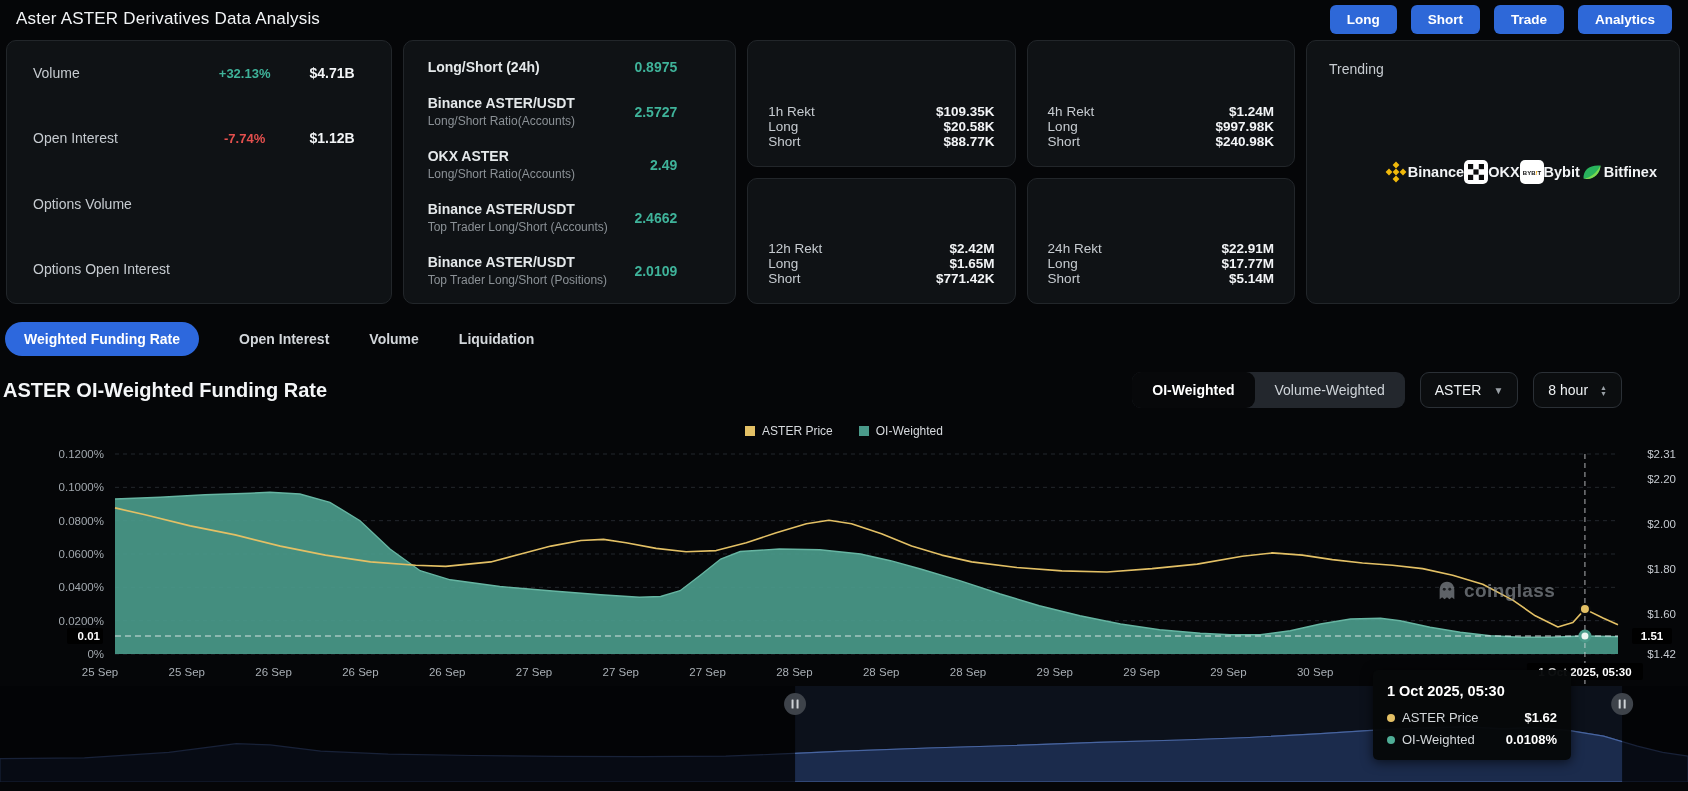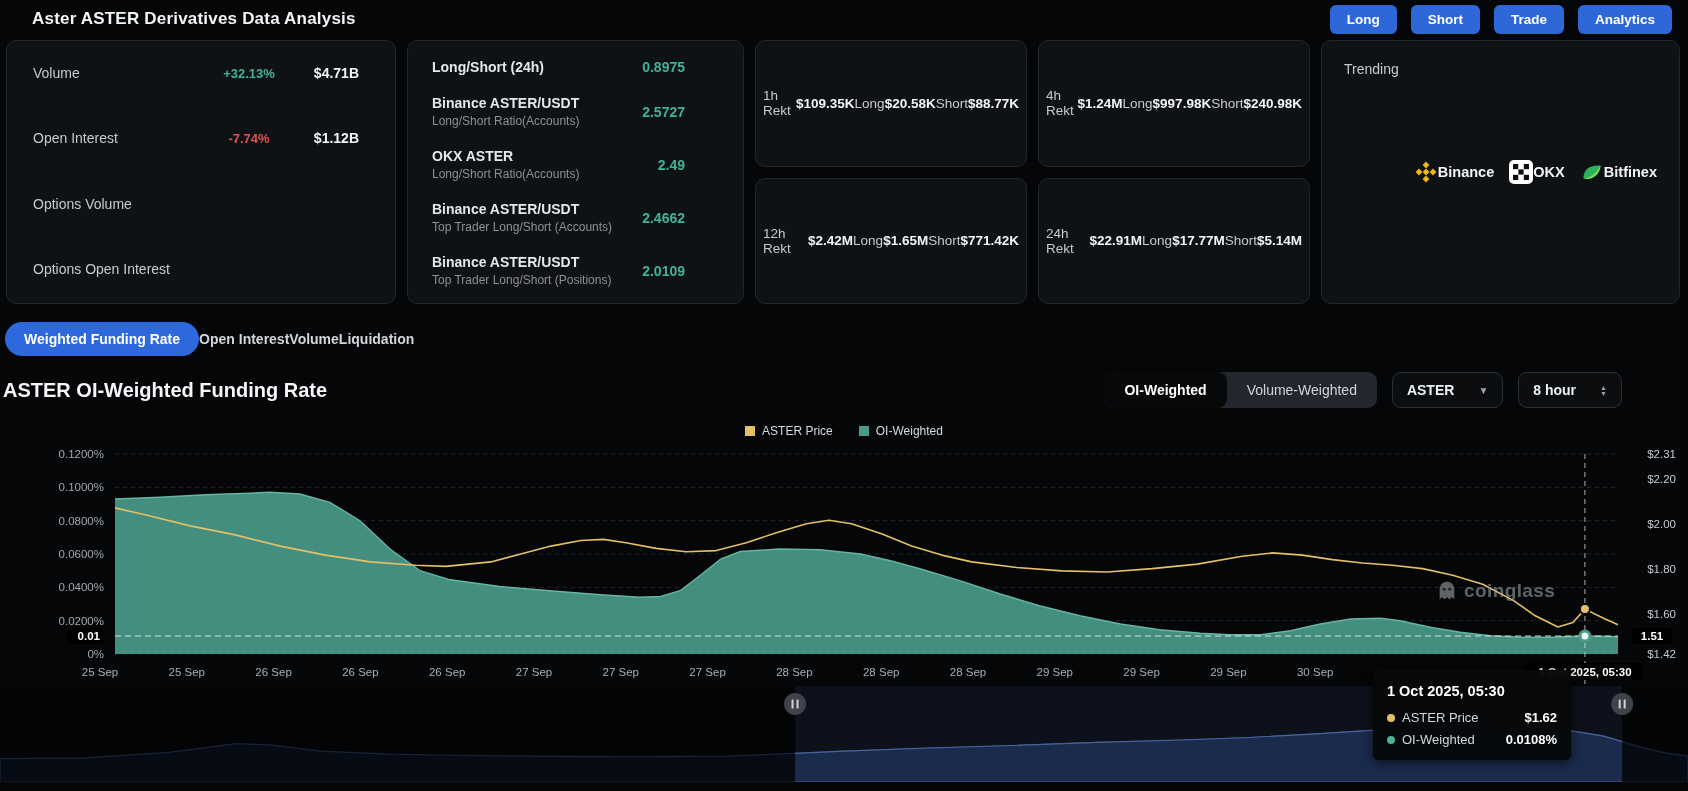--- a/index.html
+++ b/index.html
@@ -3,63 +3,63 @@
 <meta charset="utf-8">
 <style>
   *{box-sizing:border-box}
   html,body{margin:0;padding:0}
   body{width:1688px;height:791px;overflow:hidden;background:#050608;color:#e9ecee;
        font-family:"Liberation Sans","DejaVu Sans",sans-serif}
   svg text{font-family:"Liberation Sans","DejaVu Sans",sans-serif}
 
   
   .hdr{display:flex;align-items:center;justify-content:space-between;padding:5px 16px 3px 16px;height:36px}
-  .hdr h1{font-size:17px;font-weight:700;margin:16px;letter-spacing:.2px;color:#f2f4f6}
+  .hdr h1{font-size:17px;font-weight:400;margin:0;letter-spacing:.2px;color:#f2f4f6}
   .acts{display:flex;gap:14px}
   .btn-blue{background:#2e68d8;color:#fff;font-weight:700;font-size:13.5px;border:none;
             border-radius:6px;padding:7px 17px;cursor:pointer;font-family:inherit}
 
   
   .cards{display:flex;gap:11px;padding:4px 8px 0 6px;height:268px}
   .card{background:#0f1215;border:1px solid #22262a;border-radius:10px}
   .c1{width:390px;padding:24px 36px 26px 26px;display:flex;flex-direction:column;justify-content:space-between}
   .row1{display:flex;align-items:center;font-size:14px}
   .row1 .lbl{flex:1;color:#c6cbd0}
   .chg{width:80px;text-align:center;font-weight:600;font-size:13px}
   .up{color:#3fb39a}.down{color:#e4504e}
   .wval{width:70px;text-align:right;font-weight:700;color:#f2f4f6}
   .c2{width:337px;padding:18px 58px 16px 24px;display:flex;flex-direction:column;justify-content:space-between}
   .row2{display:flex;align-items:center}
   .row2 .tt{flex:1}
   .row2 .t{font-size:14px;font-weight:600;color:#e4e8ea}
   .row2 .s{font-size:12px;color:#8b9196;margin-top:3px}
   .gv{color:#3fb39a;font-weight:700;font-size:14px}
   .rektcol{display:flex;flex-direction:column;gap:11px;width:272px}
-  .rekt{flex:1;padding:17px 7px;display:flex;flex-direction:row;justify-content:center}
+  .rekt{flex:1;padding:17px 20px;display:flex;flex-direction:column;justify-content:flex-end}
   .rrow{display:flex;justify-content:space-between;align-items:center;font-size:13.5px;color:#c6cbd0}
   .rw{font-weight:700;color:#f2f4f6}
   .trend{flex:1;padding:20px 22px;display:flex;flex-direction:row;justify-content:space-between}
   .trendtitle{font-size:14px;color:#c6cbd0}
   .titem{display:flex;align-items:center;gap:0;font-weight:700;font-size:14.5px;color:#f2f4f6;cursor:pointer}
   .xic{width:24px;height:24px;display:inline-flex;align-items:center;justify-content:center}
 
   
-  .tabs{display:flex;align-items:center;padding:18px 6px 0 5px;font-size:14px;font-weight:600;color:#d2d6da}
+  .tabs{display:flex;align-items:center;gap:40px;padding:18px 6px 0 5px;font-size:14px;font-weight:600;color:#d2d6da}
   .tab{cursor:pointer}
   .tab.on{background:#2d68dd;color:#fff;padding:9px 19px;border-radius:19px}
 
   
   .sechdr{display:flex;align-items:center;justify-content:space-between;padding:16px 66px 0 3px}
   .sechdr h2{font-size:20px;margin:0;font-weight:700;color:#f4f6f8}
   .ctrls{display:flex;gap:15px;align-items:center}
   .seg{display:flex;background:#23272d;border-radius:9px;cursor:pointer}
   .sg{padding:10px 20px;font-size:14px;color:#cfd4d9;border-radius:9px}
   .sg.on{background:#07080a;color:#fff;font-weight:600}
-  .sel{display:flex;align-items:center;gap:24px;background:#0b0d0f;border:1px solid #2b3036;
-       border-radius:9px;padding:9px 14px;font-size:14px;font-weight:700;color:#eef1f3;cursor:pointer}
+  .sel{display:flex;align-items:center;gap:12px;background:#0b0d0f;border:1px solid #2b3036;
+       border-radius:9px;padding:9px 14px;font-size:14px;font-weight:400;color:#eef1f3;cursor:pointer}
   .caret{color:#9aa0a6;font-size:10px}
   .updown{display:flex;flex-direction:column;line-height:5px;font-size:7px;color:#9aa0a6;gap:1px}
 
   
   .chartwrap{position:relative;margin-top:12px}
   .legend{display:flex;justify-content:center;align-items:center;gap:26px;height:22px;font-size:12px;color:#d7dade}
   .li{display:flex;align-items:center}
   .sw{width:10px;height:10px;display:inline-block;margin-right:7px}
   #plot-svg,#nav-svg{display:block}
   .watermark{position:absolute;left:1436px;top:160px;display:flex;align-items:center;gap:6px;
@@ -232,20 +232,29 @@
           <g fill="#0b0c0d">
               <rect x="4" y="4" width="5.2" height="5.2"></rect>
               <rect x="14.8" y="4" width="5.2" height="5.2"></rect>
           <rect x="9.4" y="9.4" width="5.2" height="5.2"></rect>
               <rect x="4" y="14.8" width="5.2" height="5.2"></rect>
           <rect x="14.8" y="14.8" width="5.2" height="5.2"></rect>
             </g>
           </svg>
       </span>
       <span>OKX</span>
+    </div>
+    <div class="titem">
+      <span class="xic">
+        <svg width="24" height="24" viewBox="0 0 24 24">
+            <rect width="24" height="24" rx="5" fill="#fff"></rect>
+          <text x="12" y="15" text-anchor="middle" font-size="6" font-weight="bold" fill="#0b0c0d">BYB<tspan fill="#f7a600">!</tspan>T</text>
+          </svg>
+      </span>
+      <span>Bybit</span>
     </div>
     <div class="titem">
       <span class="xic">
         <svg width="24" height="24" viewBox="0 0 24 24">
           <path d="M3.5 18.5 C3 10 9.5 4.5 20.5 5.5 C20 15 12 20.5 3.5 18.5 Z" fill="#29b35d"></path>
           <path d="M3.5 18.5 C10 18 16.5 13.5 20.5 5.5 C20 15 12 20.5 3.5 18.5 Z" fill="#7bd84f"></path>
           </svg>
       </span>
       <span>Bitfinex</span>
     </div>

